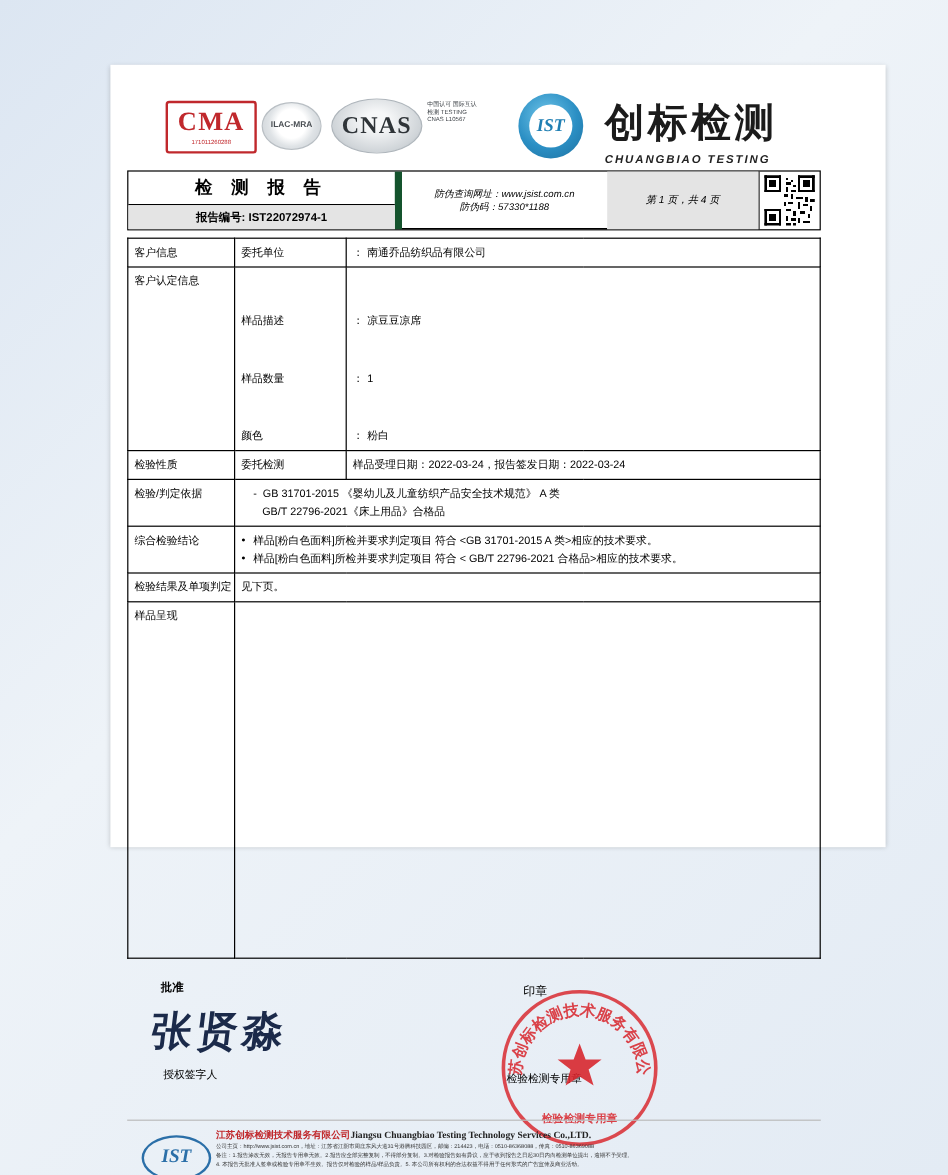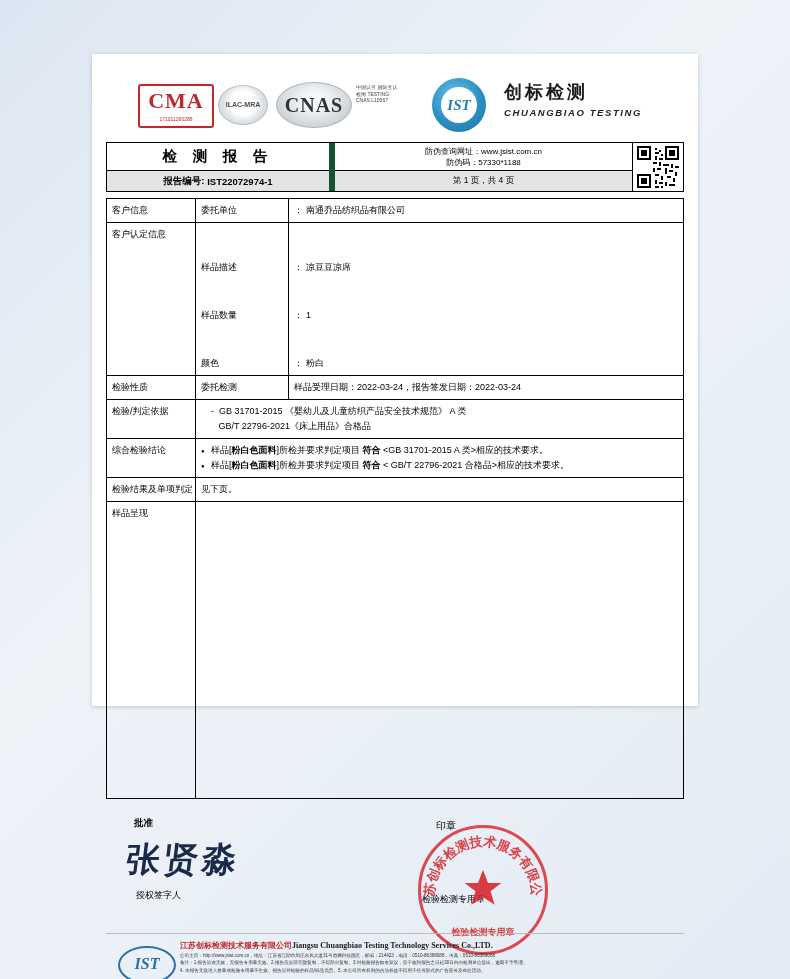--- a/index.html
+++ b/index.html
@@ -15,20 +15,21 @@
     background: linear-gradient(135deg, #dce6f2 0%, #eef3f8 40%, #e3ebf4 100%);
   }
   .page {
     position: absolute;
     left: 92px;
     top: 54px;
     width: 606px;
     height: 652px;
     background: #ffffff;
     box-shadow: 0 1px 4px rgba(0,0,0,0.18);
+    padding-left: 40px;
   }
   .inner {
     position: absolute;
     left: 14px;
     top: 12px;
     width: 578px;
   }
 
   
   .logo-row {
@@ -130,21 +131,21 @@
     color: #1f7fb3;
     font-family: "Liberation Serif", serif;
   }
   .brand {
     position: absolute;
     left: 398px;
     top: 14px;
     width: 180px;
   }
   .brand-cn {
-    font-size: 18px;
+    font-size: 33px;
     font-weight: bold;
     letter-spacing: 3px;
     color: #1b1b1b;
     font-family: Liberation Serif, serif;
   }
   .brand-en {
     margin-top: 3px;
     font-size: 9.5px;
     font-weight: bold;
     letter-spacing: 1.6px;
@@ -183,22 +184,22 @@
     background: #e4e4e4;
     display: flex;
     align-items: center;
     justify-content: center;
     font-size: 9.5px;
     font-weight: bold;
   }
   .title-mid {
     flex: 1;
     display: flex;
-    flex-direction: column;
     border-right: 1px solid #000;
+    font-style: italic;
   }
   .title-mid .row1 {
     flex: 1.35;
     border-bottom: 1px solid #000;
     display: flex;
     flex-direction: column;
     align-items: center;
     justify-content: center;
     font-size: 8px;
     line-height: 11px;
@@ -258,21 +259,21 @@
     position: absolute;
     left: 0;
     top: 0;
     font-size: 6px;
     line-height: 16px;
   }
   .dash {
     position: relative;
     padding-left: 10px;
   }
-  b { font-weight: bold; }
+  b { font-weight: normal; }
   .sample-cell {
     height: 288px;
   }
 
   
   .sig-area {
     position: relative;
     height: 112px;
     margin-top: 18px;
   }

